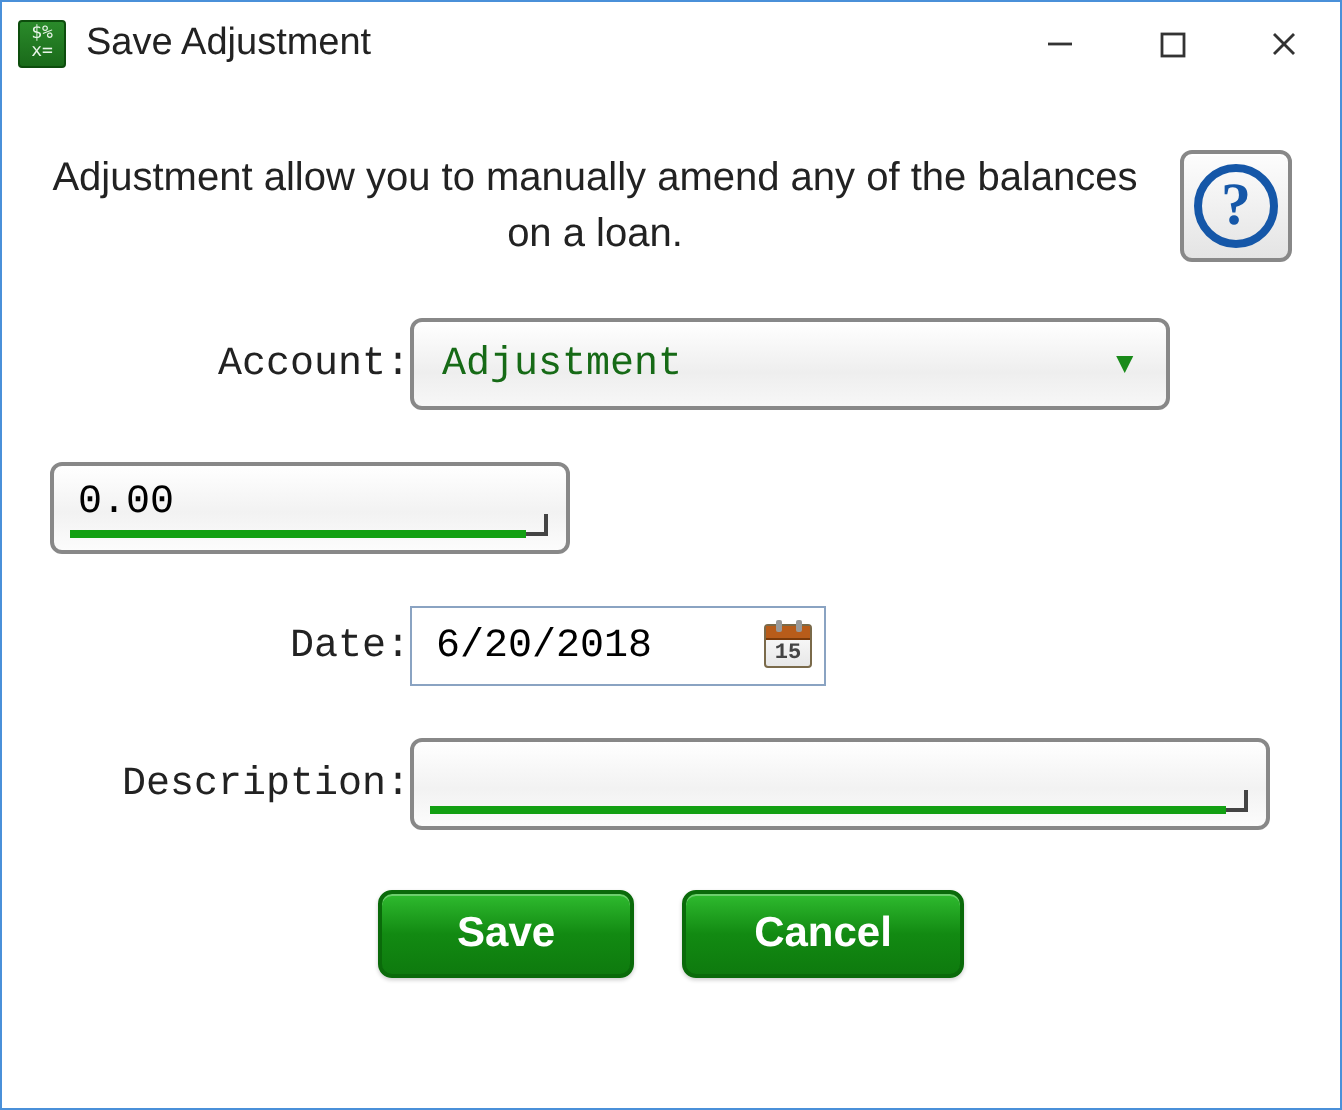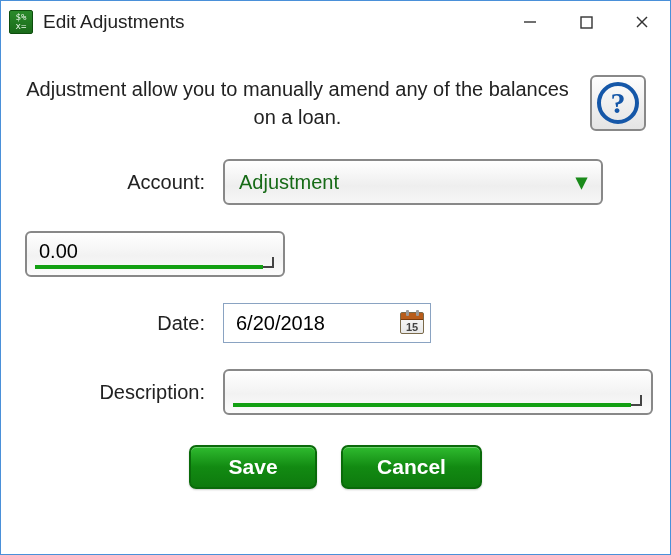--- a/index.html
+++ b/index.html
@@ -83,22 +83,22 @@
     font-size: 30px;
     font-weight: 700;
     color: #1557a8;
     font-family: Georgia, serif;
   }
 
   .form { display: grid; row-gap: 26px; }
   .row {
     display: grid;
     grid-template-columns: 180px 1fr;
-    column-gap: 18px;
     align-items: center;
+    font-family: Liberation Mono, monospace;
   }
   .row label {
     text-align: right;
     font-size: 20px;
   }
 
   
   .dropdown {
     height: 46px;
     border: 2px solid #888;
@@ -210,21 +210,21 @@
     cursor: pointer;
     padding: 0 34px;
   }
 </style>
 </head>
 <body>
 
 <div class="titlebar">
   <span class="app-icon">$%
 x=</span>
-  <span class="title-text">Edit Adjustments</span>
+  <span class="title-text">Save Adjustment</span>
   <div class="win-btns">
     <div class="win-btn">
       <svg width="14" height="14">
           <line x1="1" y1="7" x2="13" y2="7" stroke-width="1.4"></line>
         </svg>
     </div>
     <div class="win-btn">
       <svg width="13" height="13">
           <rect x="1" y="1" width="11" height="11" stroke-width="1.4"></rect>
         </svg>

